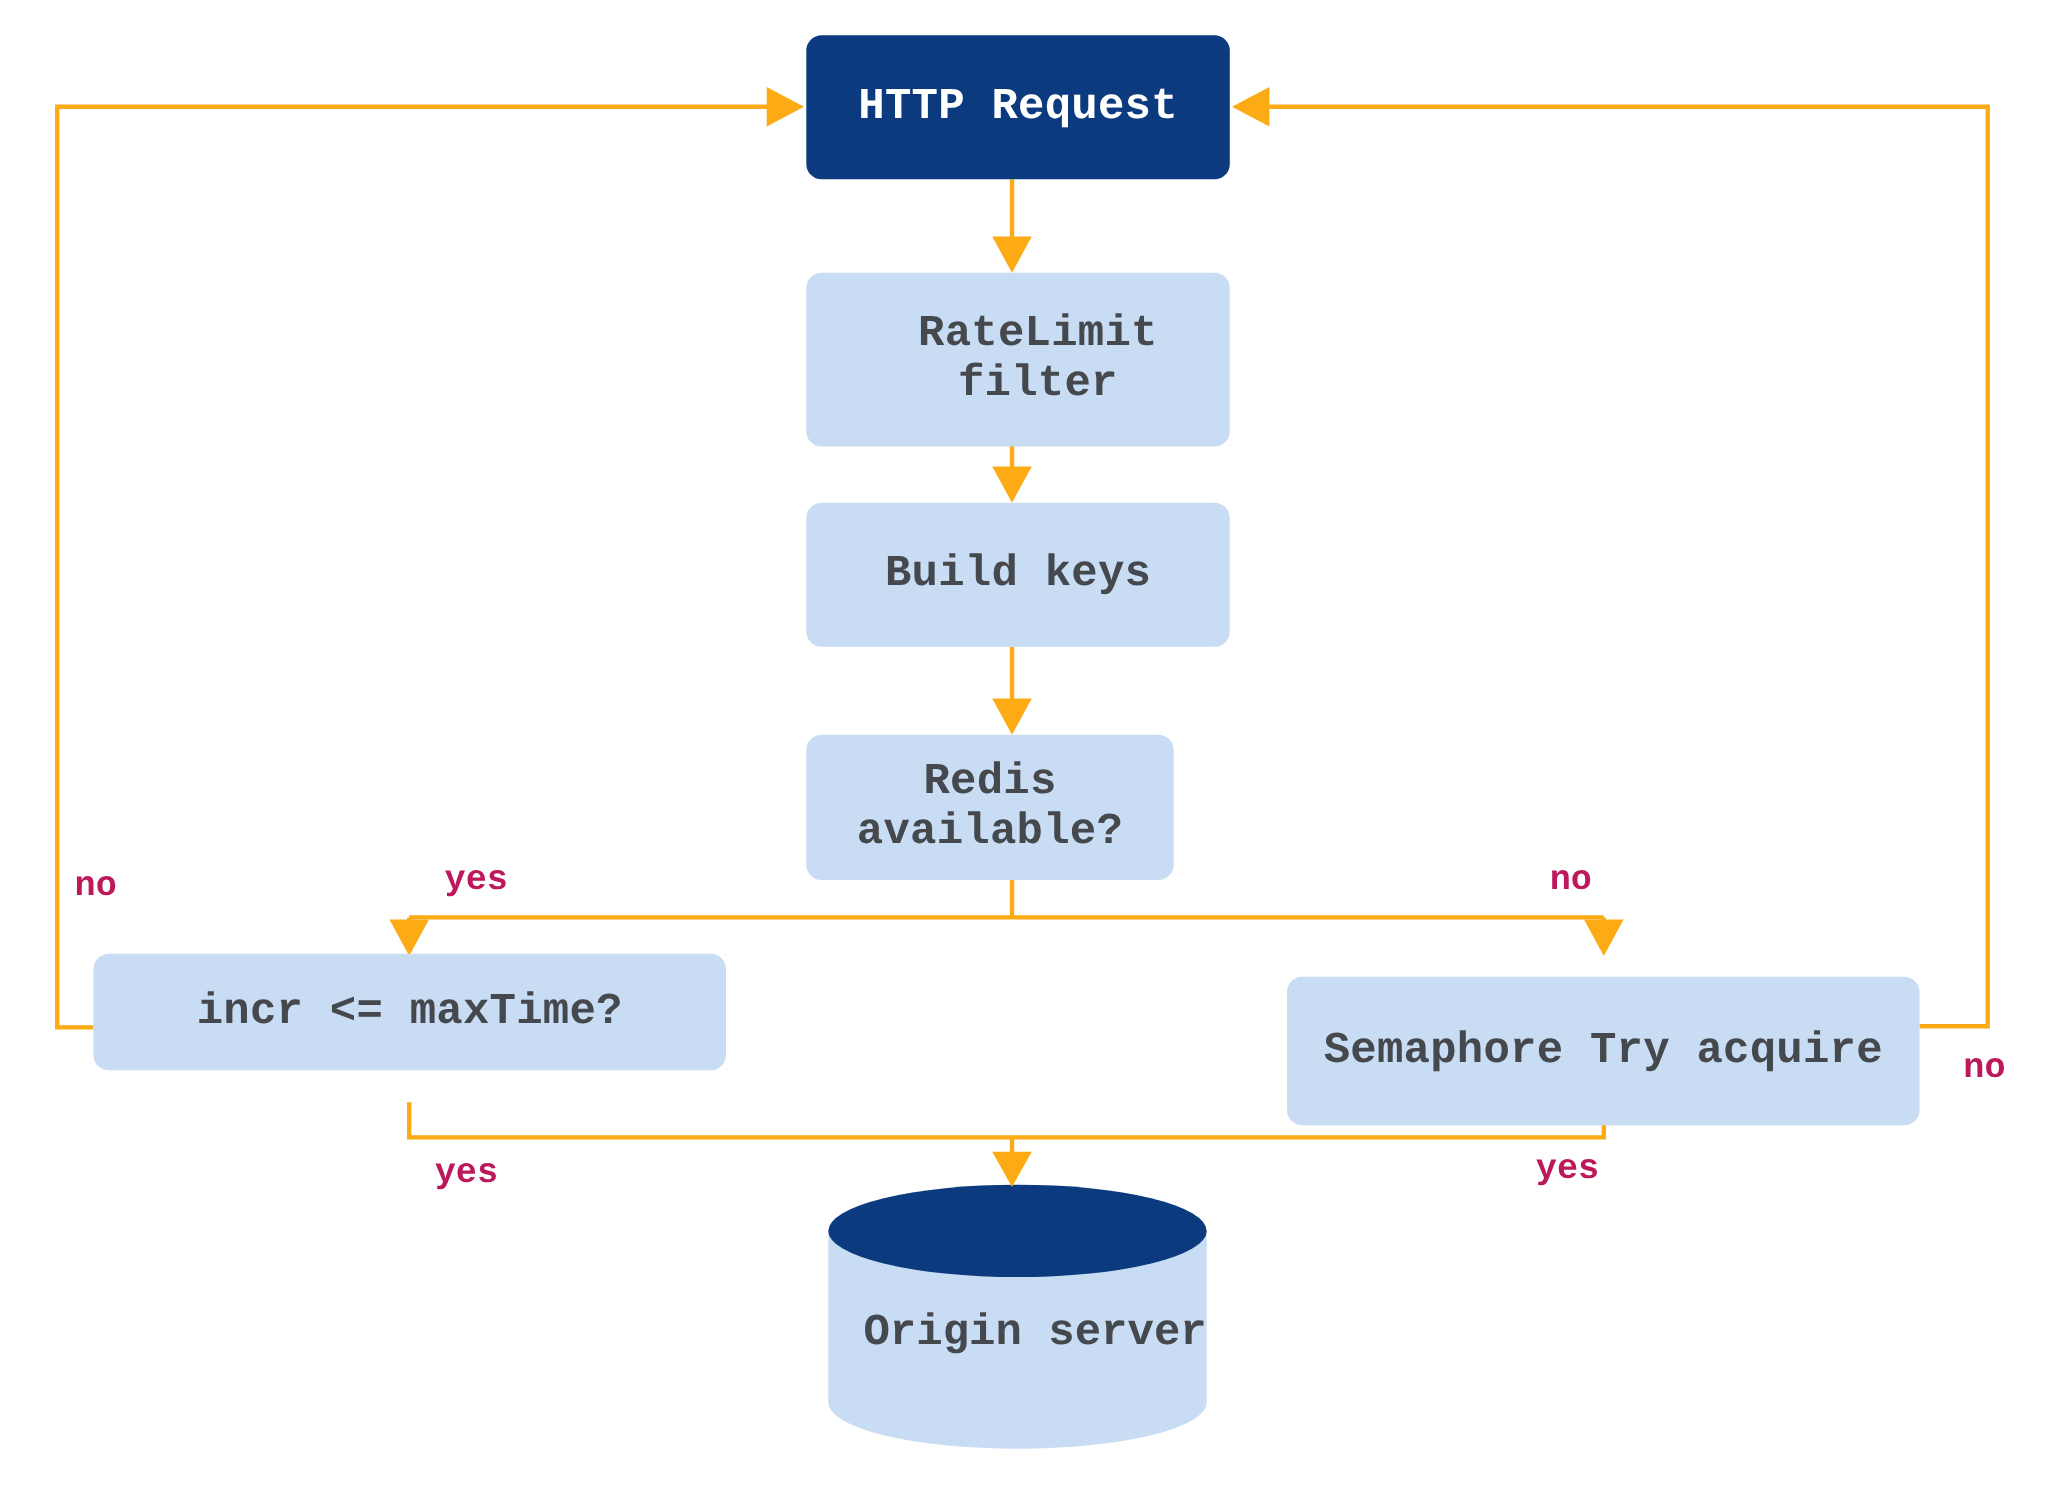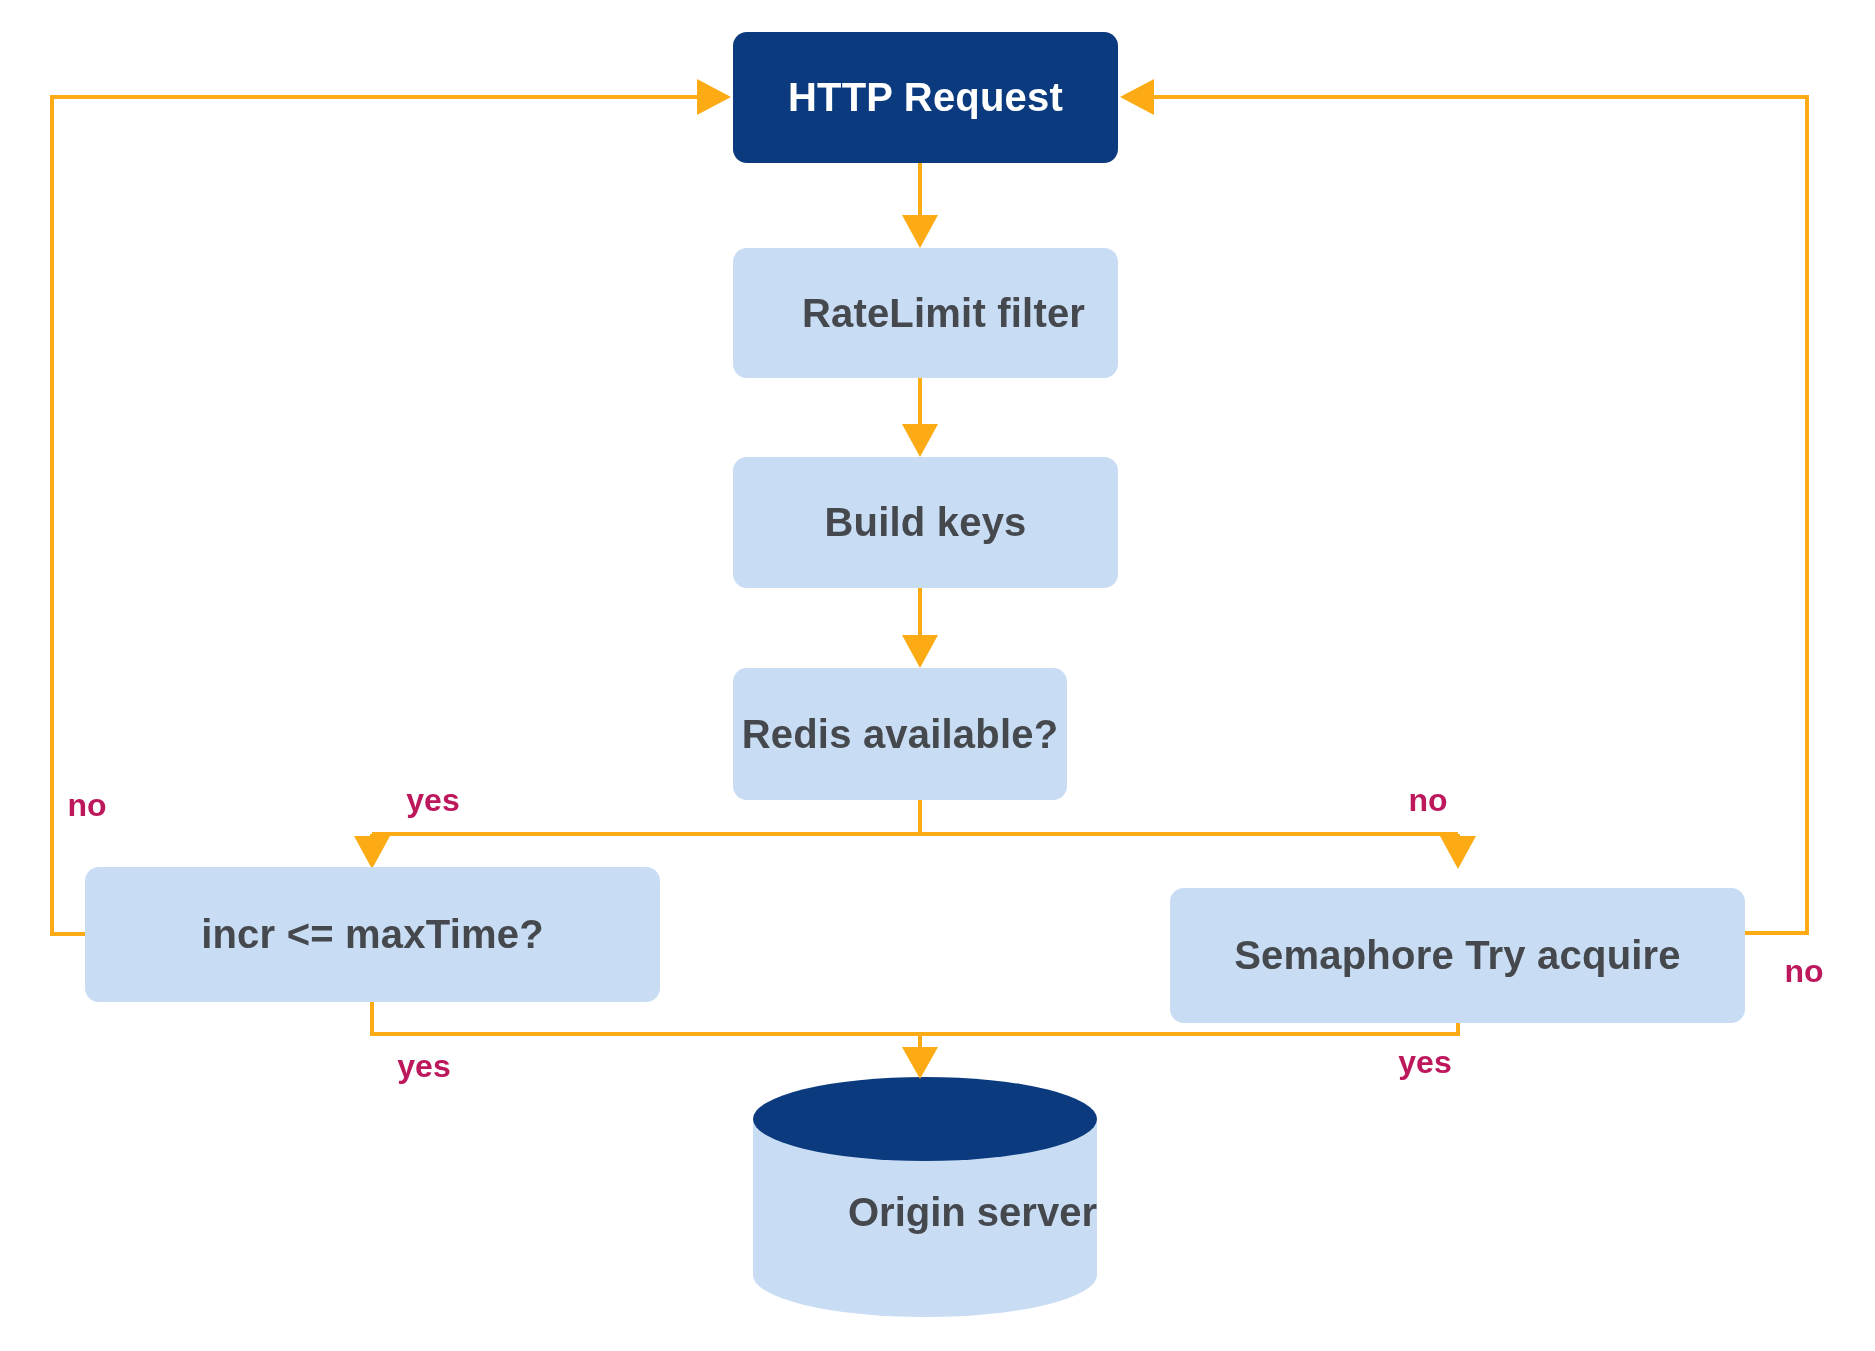--- a/index.html
+++ b/index.html
@@ -6,21 +6,21 @@
     margin: 0;
     padding: 0;
     background: #ffffff;
   }
   .canvas {
     position: relative;
     width: 1875px;
     height: 1351px;
     background: #ffffff;
     overflow: hidden;
-    font-family: Liberation Sans, sans-serif;
+    font-family: Liberation Mono, monospace;
   }
   .edges-svg {
     position: absolute;
     left: 0; top: 0;
     width: 1875px;
     height: 1351px;
   }
   .edge {
     stroke: #fcab14;
     stroke-width: 4;
@@ -46,24 +46,24 @@
   }
   .node--navy {
     background: #0b3b7e;
     color: #ffffff;
   }
   .node--blue {
     background: #c8dcf4;
     color: #45494e;
   }
   .node--http  { left: 733px;  top: 32px;  width: 385px; height: 131px; }
-  .node--rate  { left: 733px;  top: 248px; width: 385px; height: 130px; padding-left: 36px; }
+  .node--rate  { left: 733px;  top: 248px; width: 385px; height: 158px; padding-left: 36px; }
   .node--build { left: 733px;  top: 457px; width: 385px; height: 131px; }
   .node--redis { left: 733px;  top: 668px; width: 334px; height: 132px; }
-  .node--incr  { left: 85px;   top: 867px; width: 575px; height: 135px; }
+  .node--incr  { left: 85px;   top: 867px; width: 575px; height: 106px; }
   .node--sema  { left: 1170px; top: 888px; width: 575px; height: 135px; }
   .origin-label {
     position: absolute;
     left: 753px;
     top: 1190px;
     width: 344px;
     text-align: right;
     font-size: 40px;
     font-weight: 600;
     color: #45494e;

